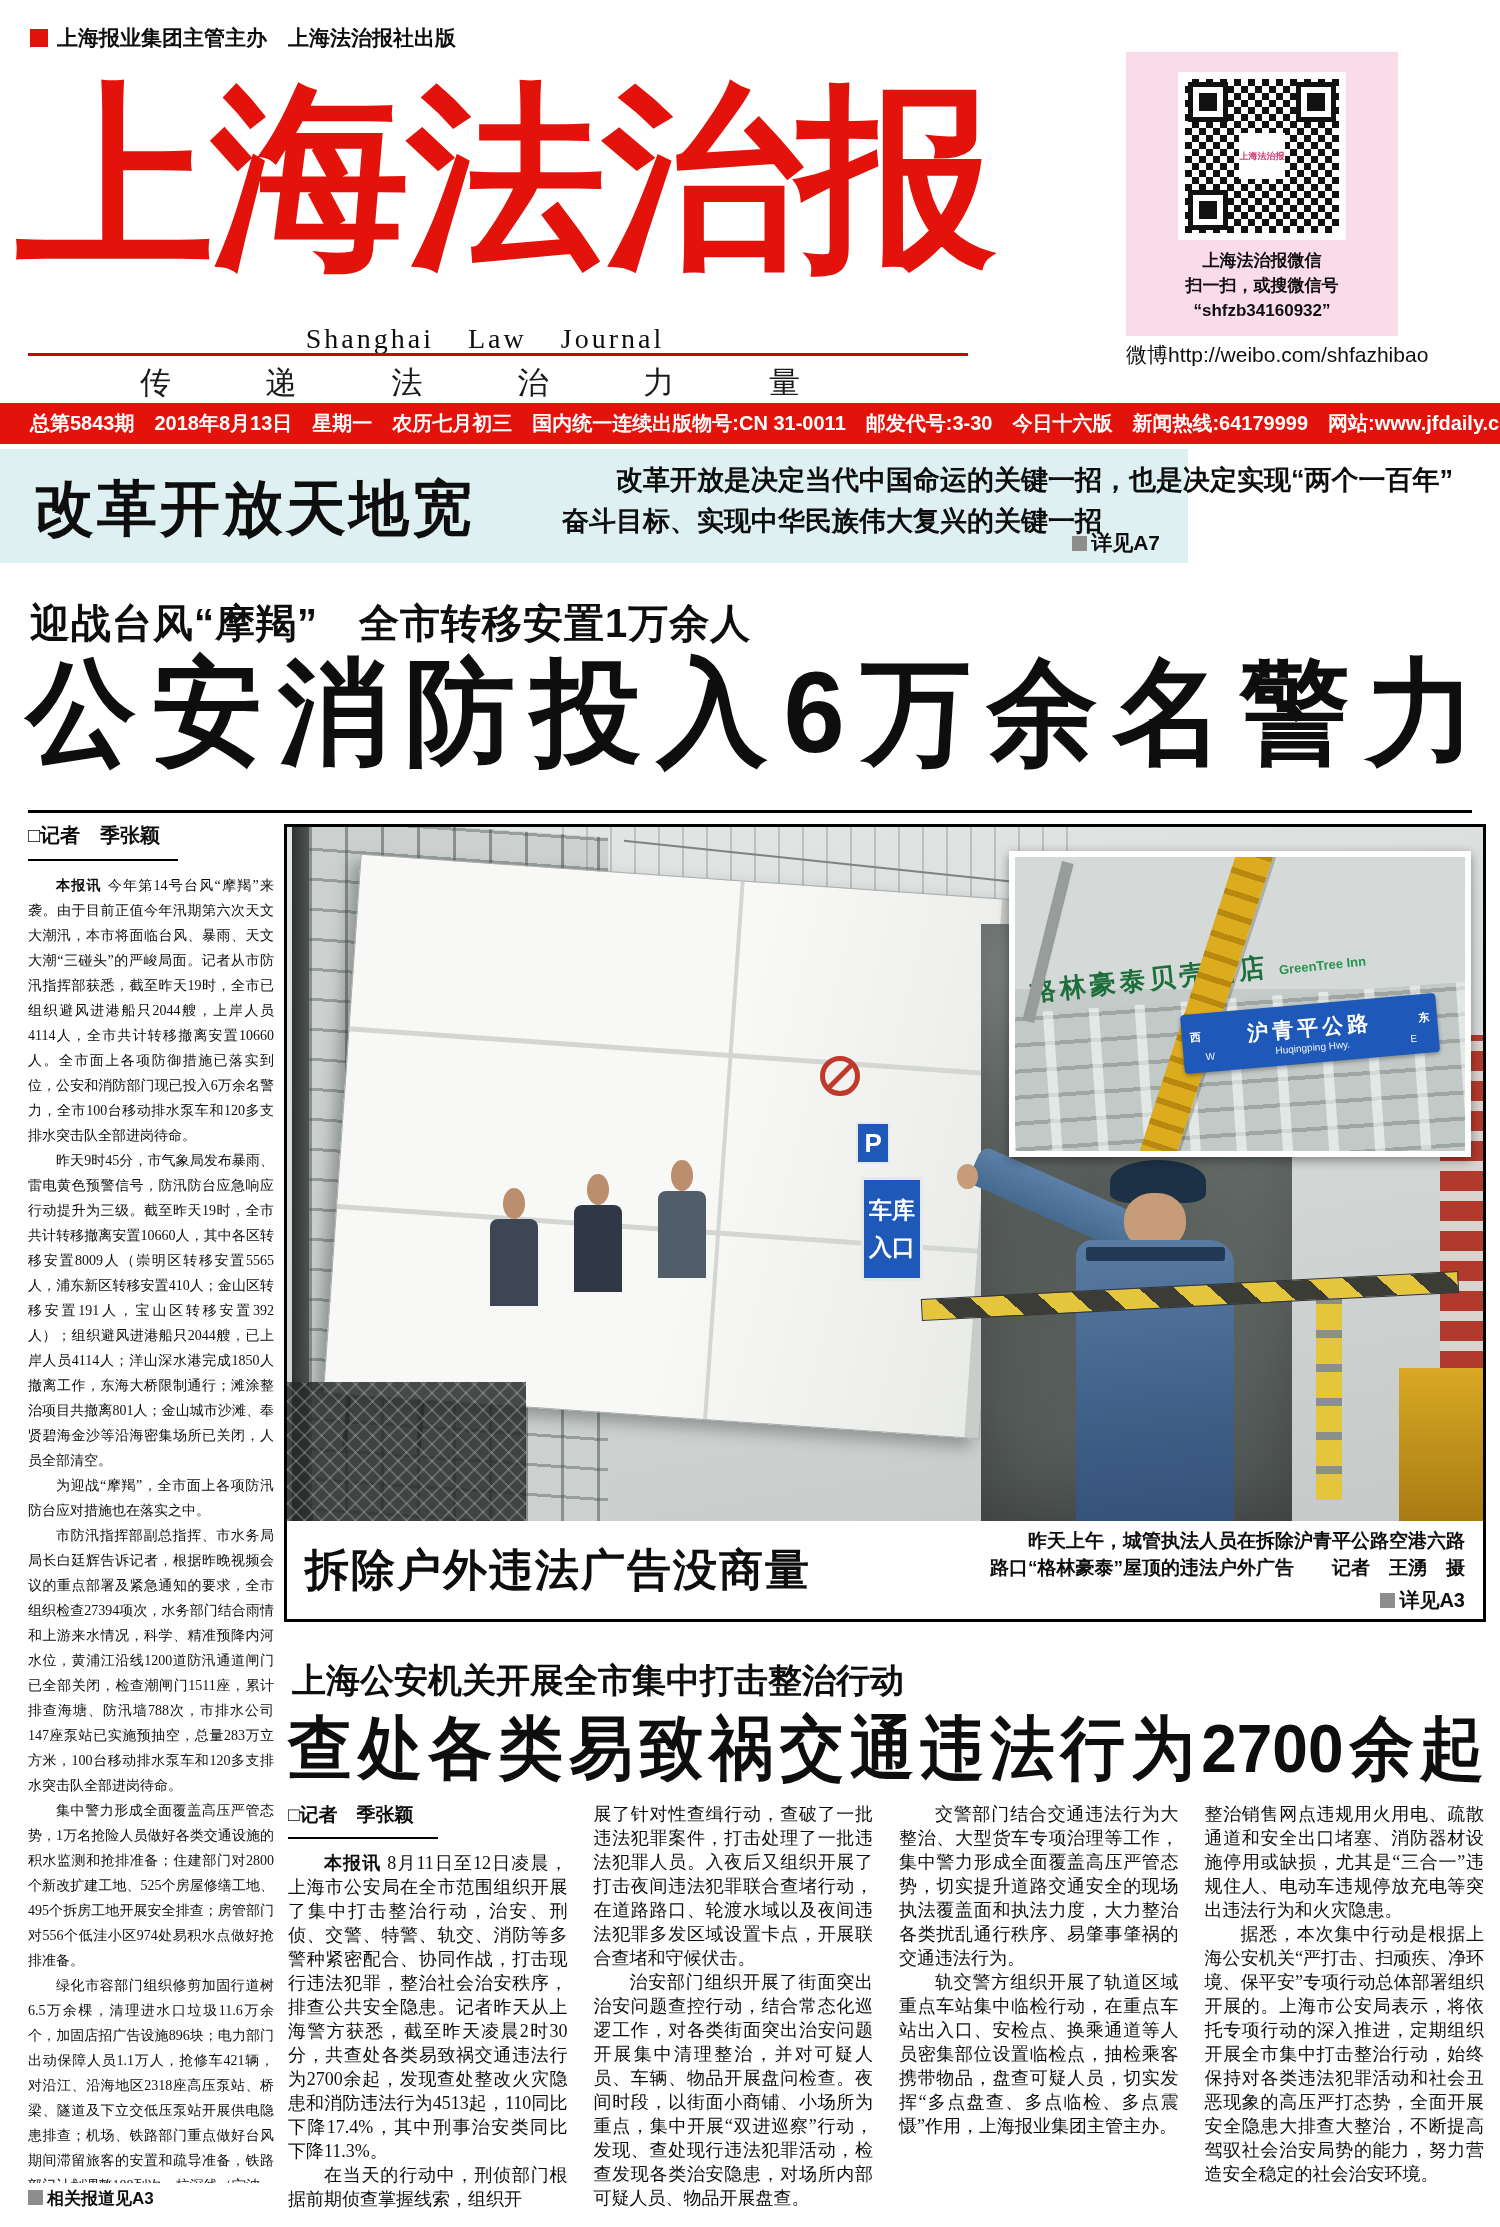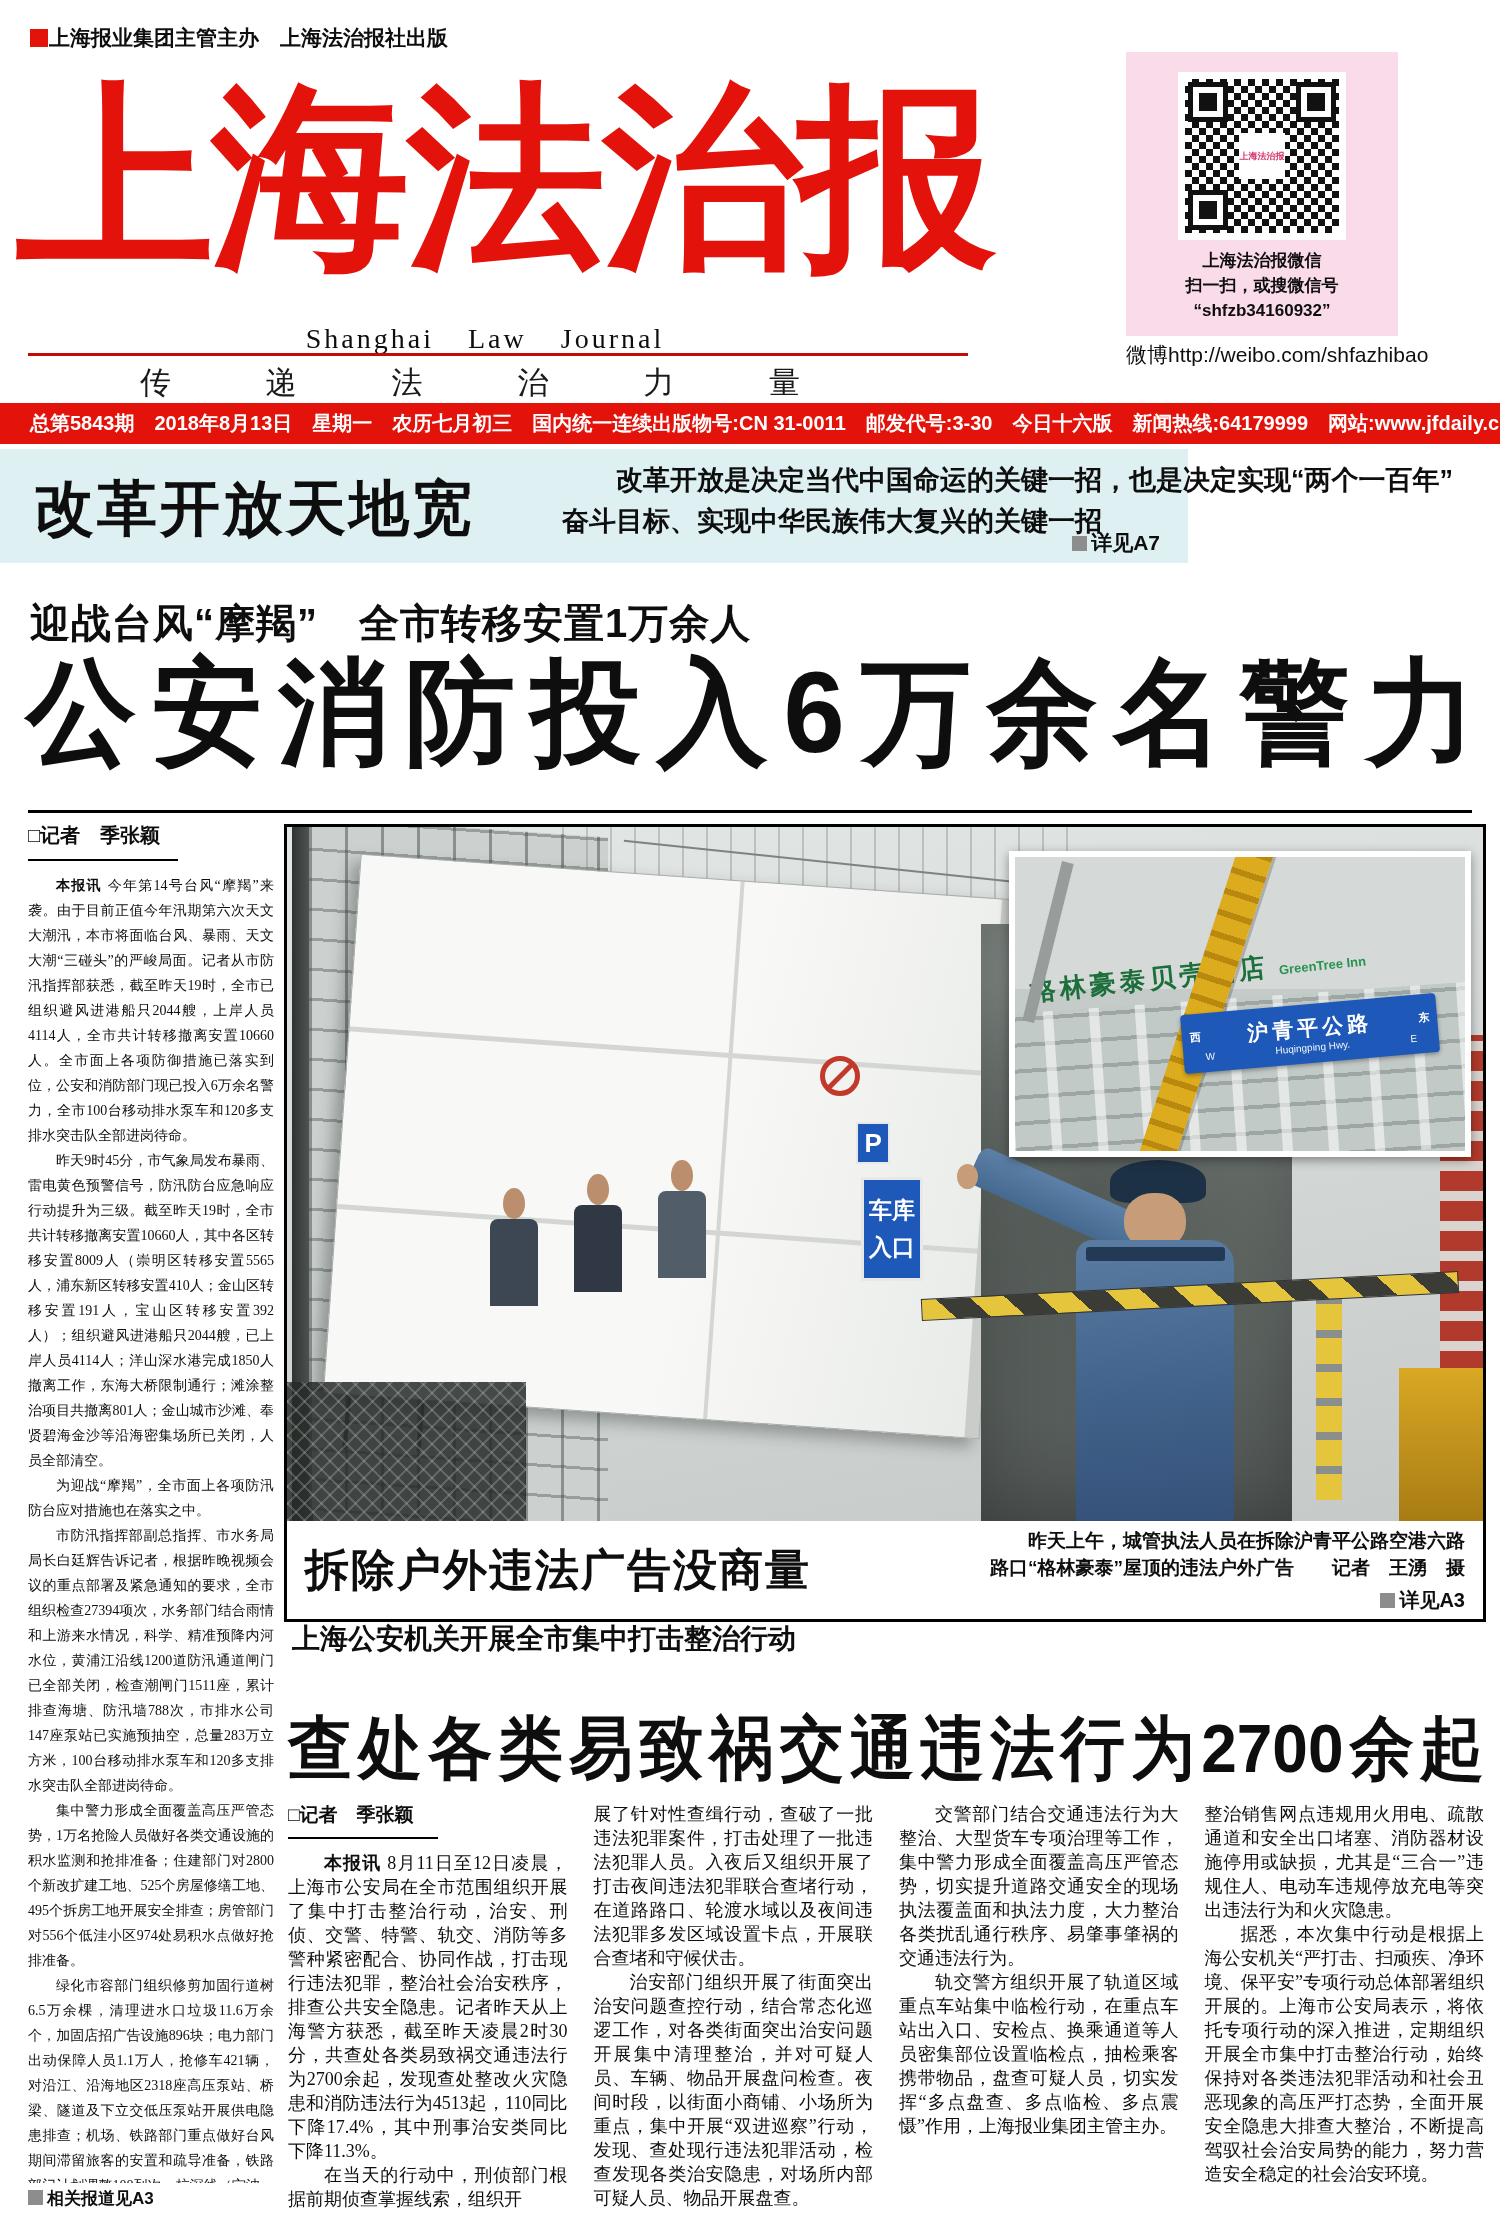--- a/index.html
+++ b/index.html
@@ -6,21 +6,21 @@
     --red:#e3130b; --darkred:#c00b07; --pink:#fadbe9; --cyan:#def0f2;
     --blue:#1e58b8; --graysq:#8d8d8d; --ink:#0e0e0e;
   }
   *{box-sizing:border-box}
   html,body{margin:0;padding:0}
   body{width:1500px;height:2227px;position:relative;overflow:hidden;background:#fff;
        font-family:"Liberation Sans","DejaVu Sans",sans-serif;color:var(--ink)}
   .abs{position:absolute}
 
   
-  #topline{top:24px;left:30px;display:flex;align-items:center;gap:1px;font-size:21px;font-weight:700}
+  #topline{top:24px;left:30px;display:flex;align-items:center;gap:9px;font-size:21px;font-weight:700}
   #topline .redsq{width:18px;height:18px;background:var(--red)}
 
   
   #masthead-title{top:48px;left:16px;width:976px;height:264px;color:var(--red);
     font-family:"DejaVu Serif","Liberation Serif",serif;font-weight:900;font-size:198px;
     line-height:258px;text-align:justify;text-align-last:justify;letter-spacing:-4px}
 
   
   #wechat-box{left:1126px;top:52px;width:272px;height:284px;background:var(--pink);text-align:center}
   .qr{width:168px;height:168px;margin:20px auto 8px;background:#fff;padding:7px;position:relative}
@@ -165,21 +165,21 @@
                      repeating-linear-gradient(-45deg,rgba(200,205,202,.25) 0 2px,transparent 2px 12px)}
   
   #photo-caption{position:absolute;left:0;bottom:0;width:1196px;height:98px;background:#fff;
     display:flex;justify-content:space-between;align-items:center;padding:4px 18px;z-index:7}
   .cap-headline{font-size:44px;font-weight:900;letter-spacing:2px}
   .cap-right{display:flex;flex-direction:column;align-items:flex-end}
   .cap-line{font-size:19px;font-weight:700;line-height:27px}
   .cap-see{font-size:20px;font-weight:700;margin-top:6px}
 
   
-  #second-kicker{left:292px;top:1620px;font-size:28px;font-weight:800}
+  #second-kicker{left:292px;top:1658px;font-size:34px;font-weight:800}
   #second-headline{left:288px;top:1702px;width:1196px;font-size:64px;font-weight:900;
     text-align:justify;text-align-last:justify;transform:scaleY(1.08);transform-origin:top left}
   #columns{left:288px;top:1802px;width:1196px;height:425px;display:grid;
     grid-template-columns:repeat(4,1fr);gap:26px;overflow:hidden}
   .artp2{font-family:"Liberation Serif","DejaVu Serif",serif;font-size:18px;line-height:24px;
     text-align:justify;text-indent:2em;margin:0}
   .byline2{font-size:19px;font-weight:700}
   .byline2-rule{width:150px;height:2px;background:#000;margin:9px 0 12px}
 </style>
 </head>

